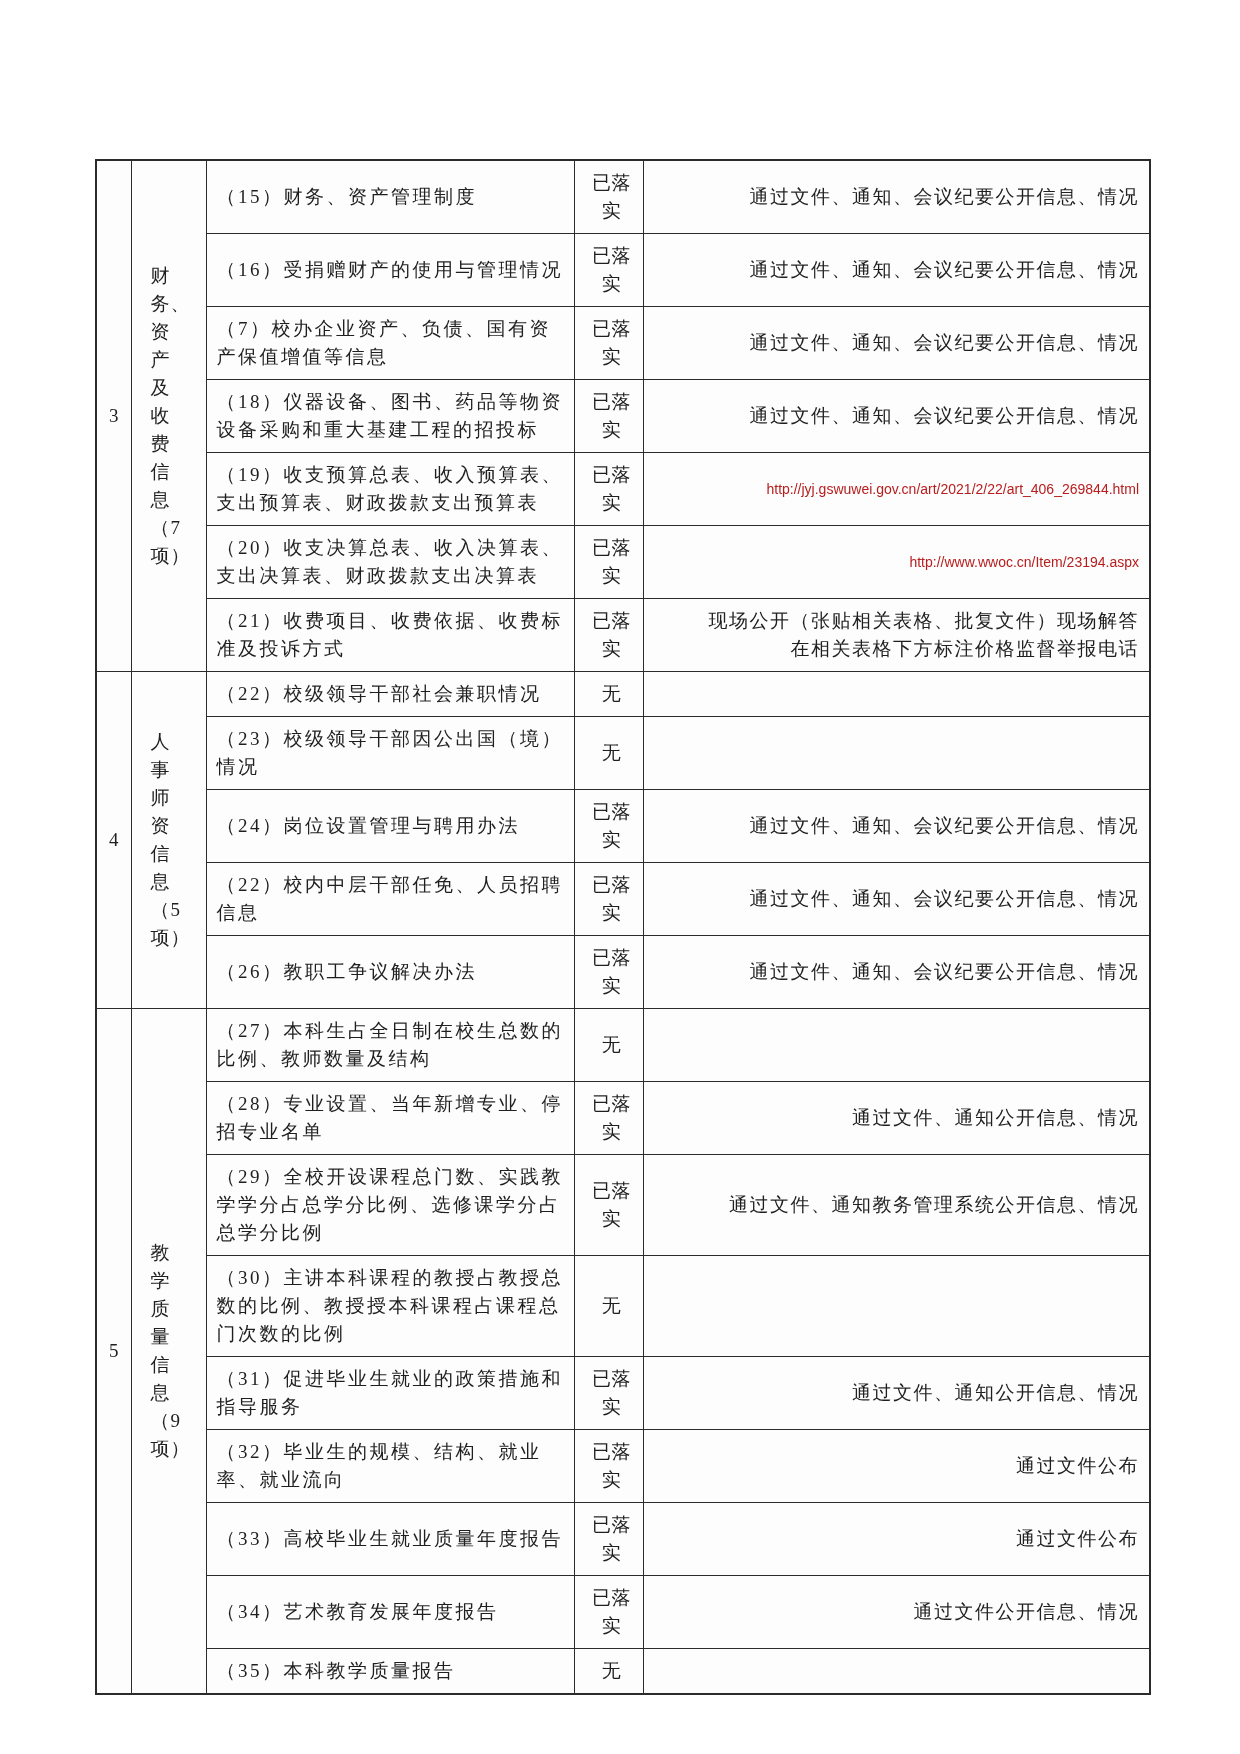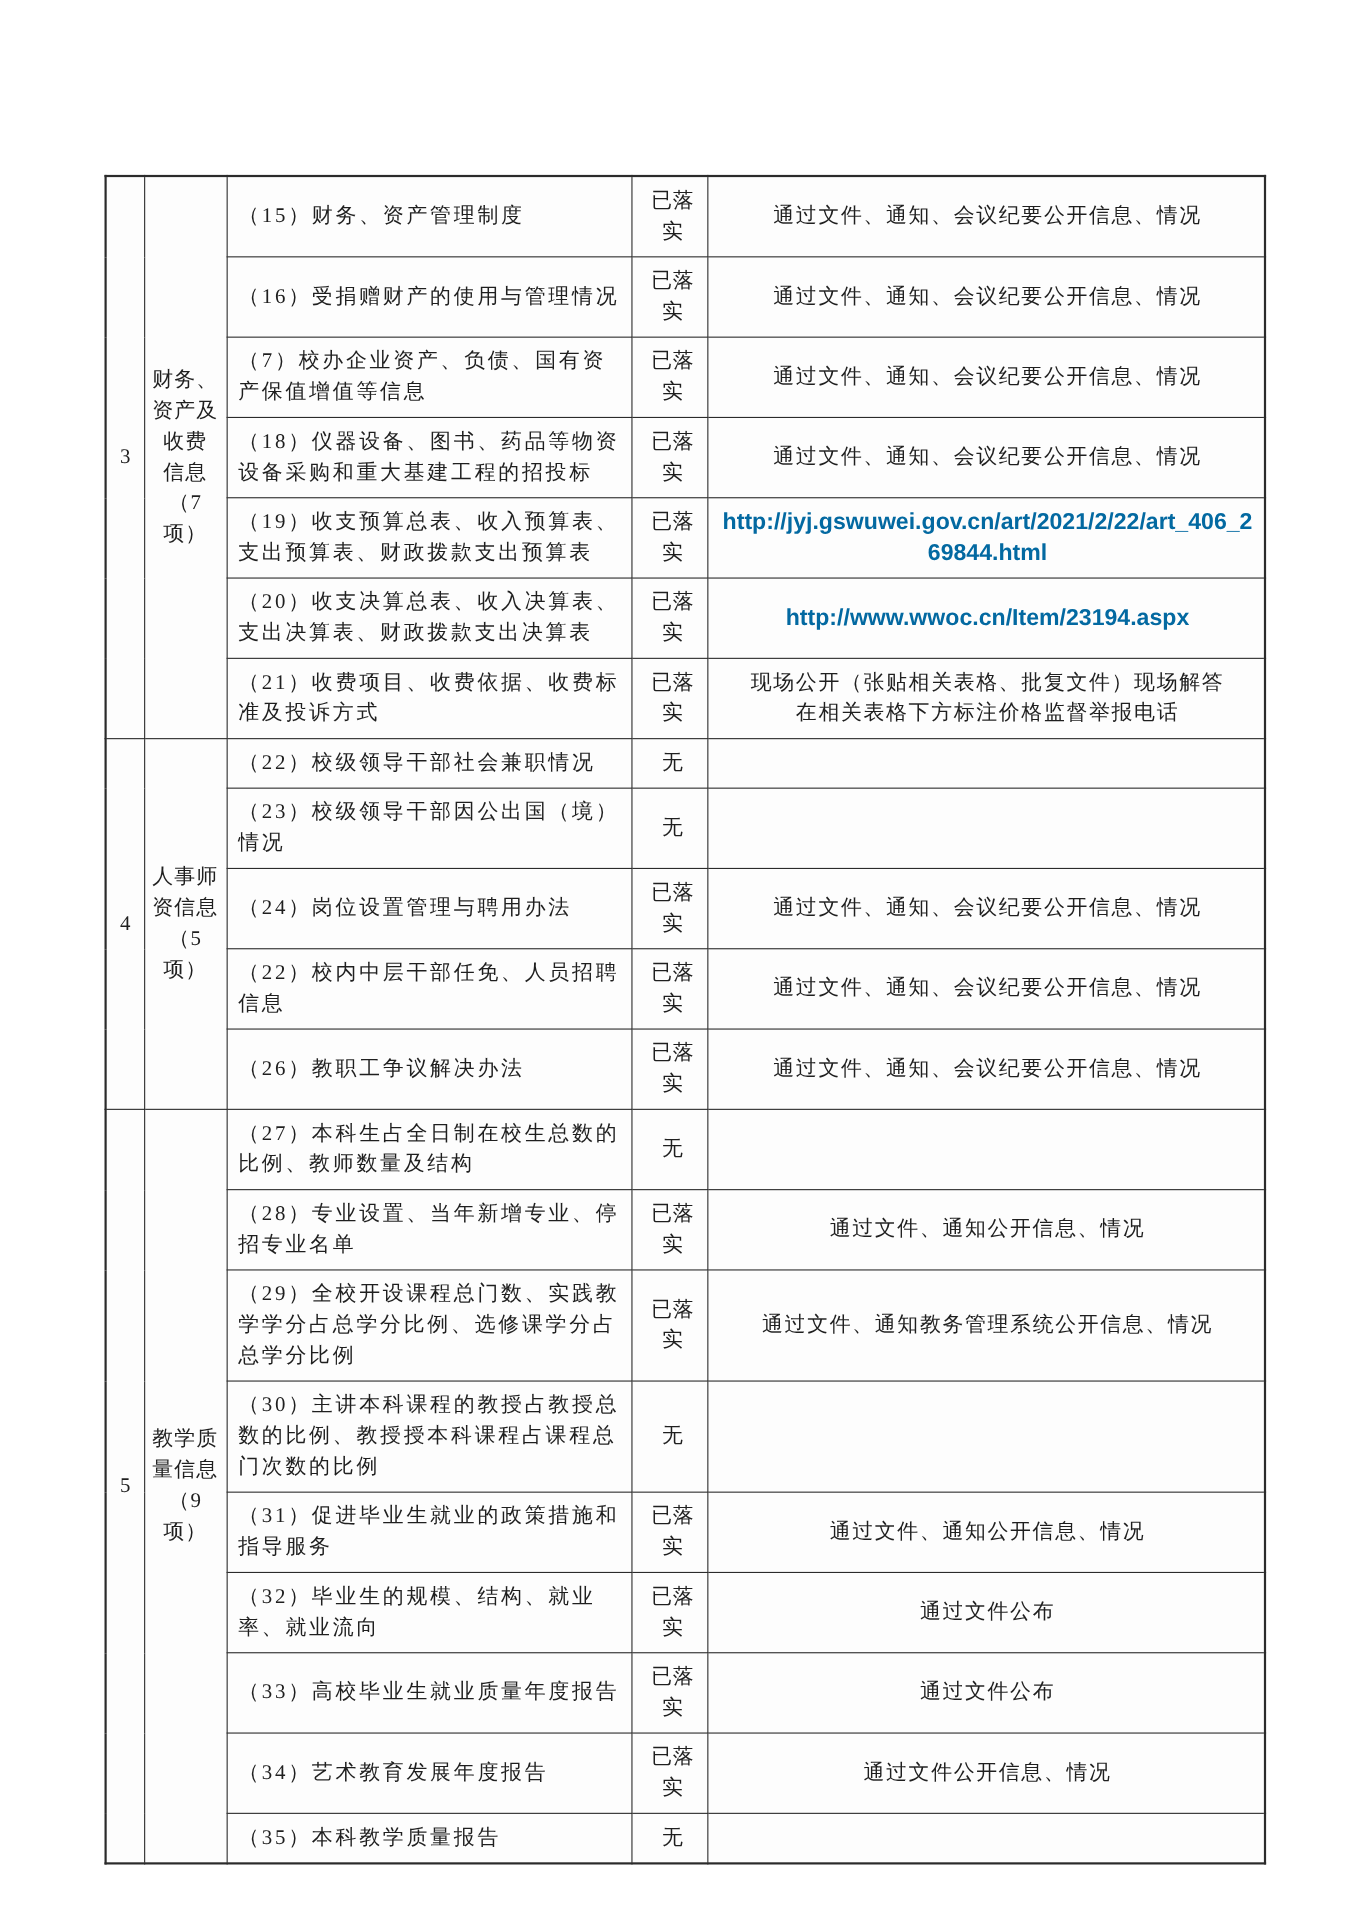--- a/index.html
+++ b/index.html
@@ -36,54 +36,54 @@
     background: #fdfdfd;
     overflow: hidden;
   }
   td.col-num {
     text-align: center;
     padding: 4px 2px;
     letter-spacing: 0;
     font-size: 19px;
   }
   td.col-cat {
-    text-align: center;
-    padding: 4px 4px;
+    text-align: left;
+    padding: 4px 19px;
     font-size: 18px;
     letter-spacing: 1px;
     line-height: 33px;
     white-space: pre-line;
   }
   td.col-item {
     text-align: left;
     padding: 8px 8px 8px 10px;
     letter-spacing: 2.5px;
     margin-top: 33px;
   }
   td.col-status {
     text-align: center;
     padding: 8px 2px 8px 8px;
     letter-spacing: 0.5px;
     font-size: 18px;
   }
   td.col-method {
-    text-align: center;
+    text-align: right;
     padding: 8px 10px 8px 13px;
     letter-spacing: 1.5px;
     font-size: 18px;
     white-space: pre-line;
   }
   td.col-method.url {
     font-family: "Liberation Sans", "DejaVu Sans", sans-serif;
-    font-weight: 700;
-    font-size: 21px;
+    font-weight: 400;
+    font-size: 14px;
     letter-spacing: 0;
     word-break: break-all;
     white-space: normal;
-    color: #0369a1;
+    color: #b91c1c;
   }
 </style>
 </head>
 <body>
 
 <div class="doc-page">
   <table class="disclosure">
     <colgroup>
       <col style="width:35px">
       <col style="width:75px">

